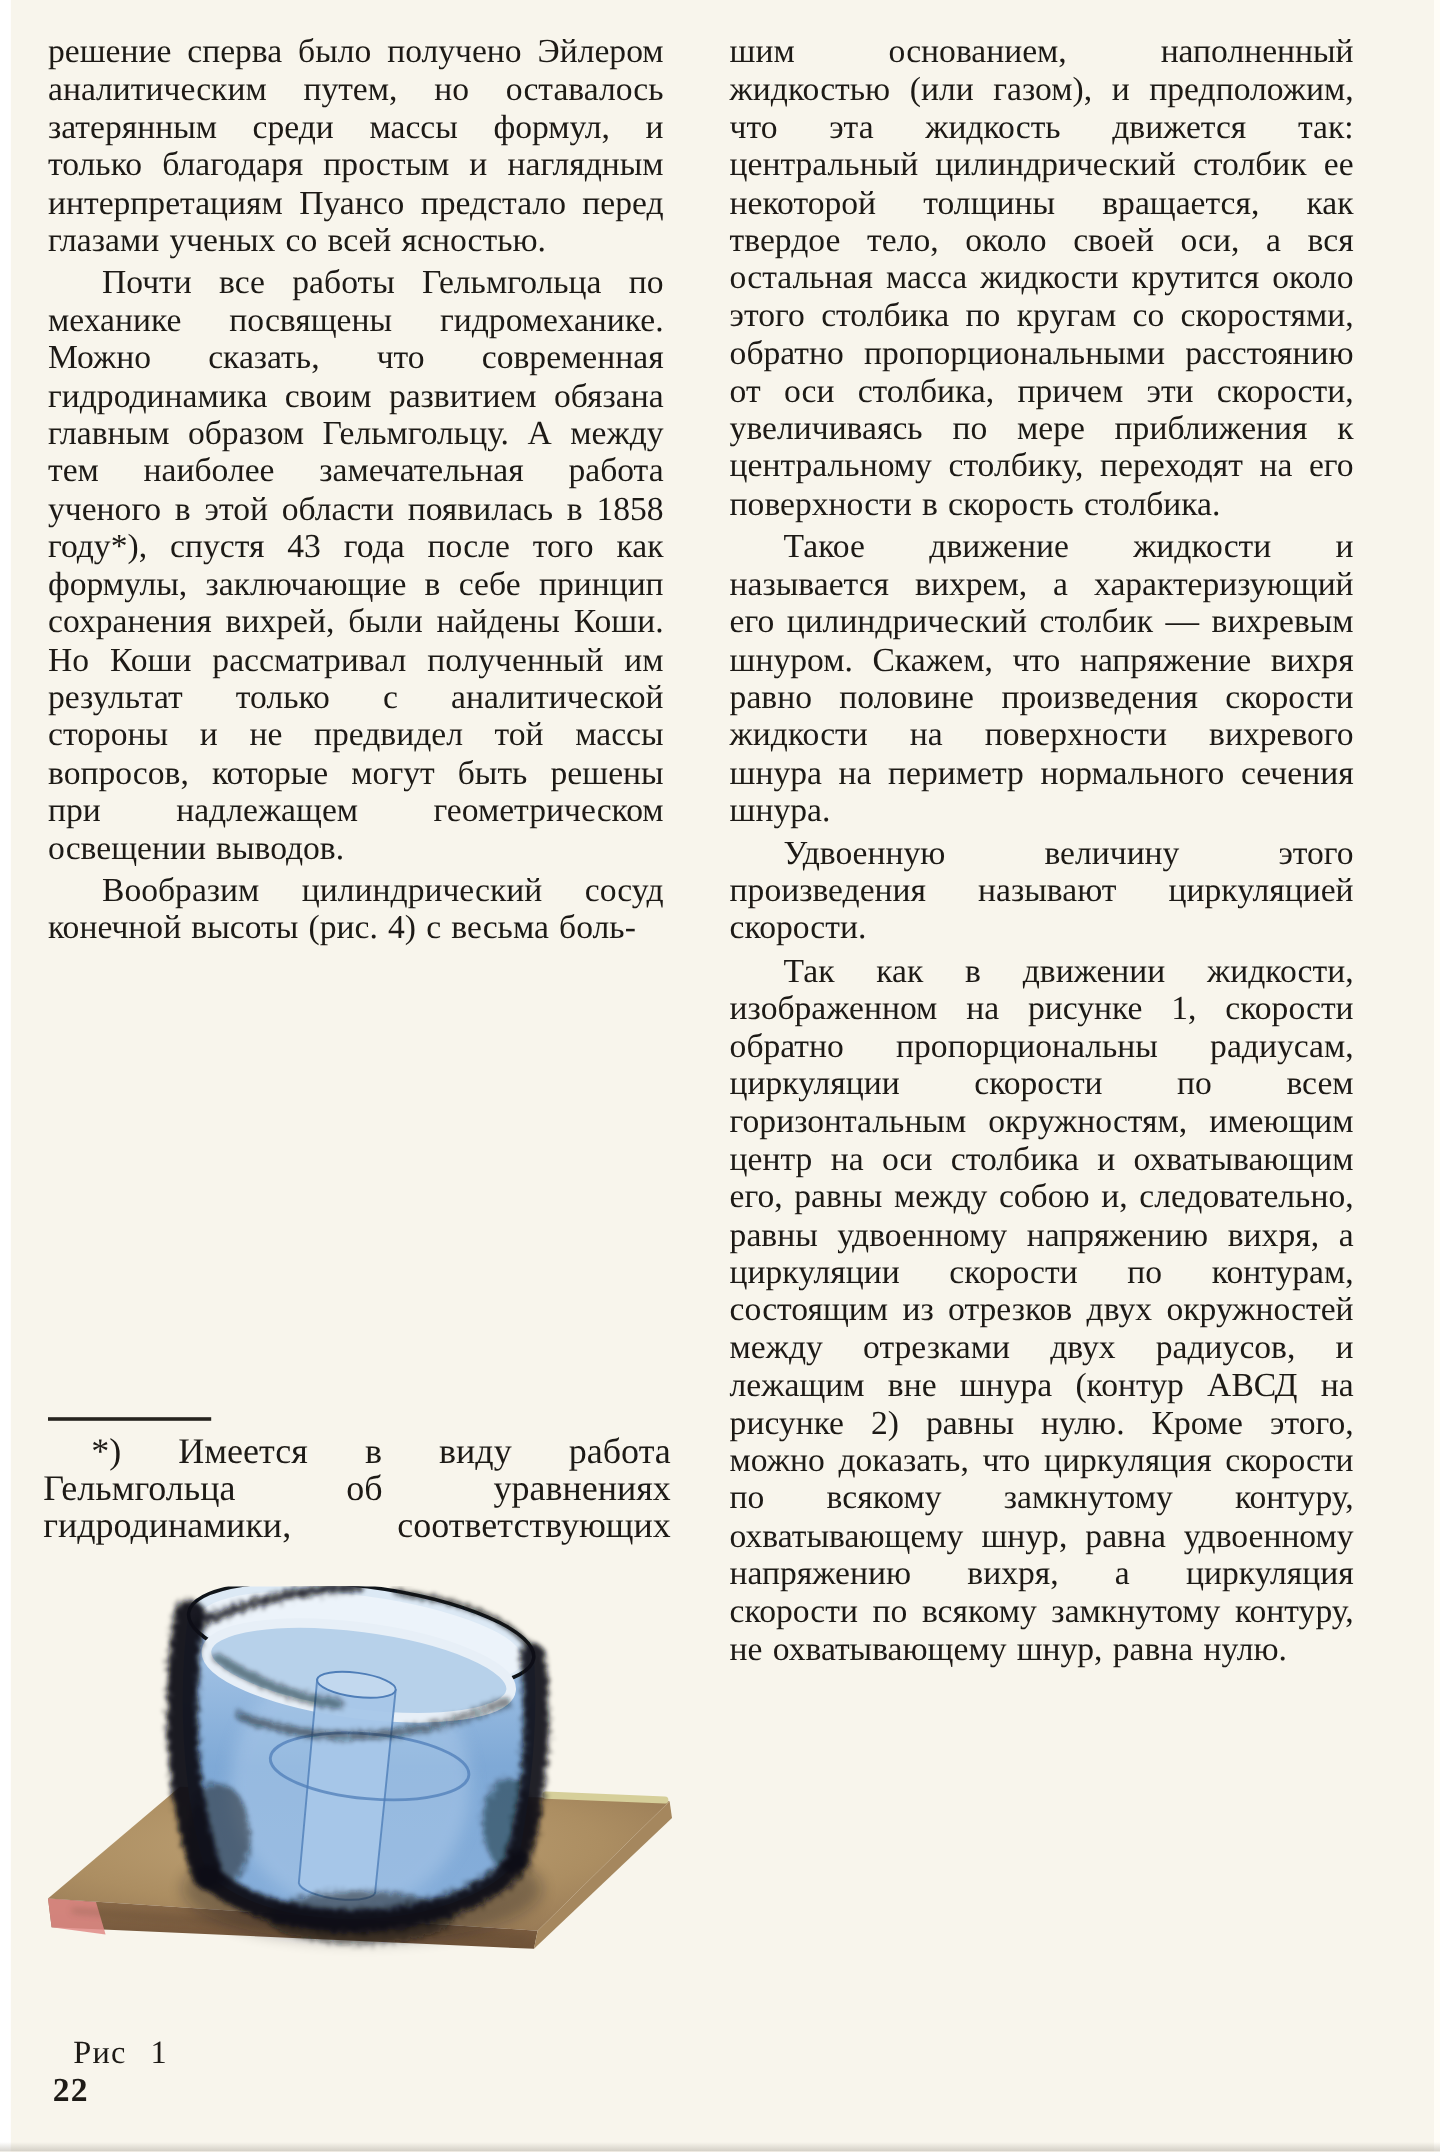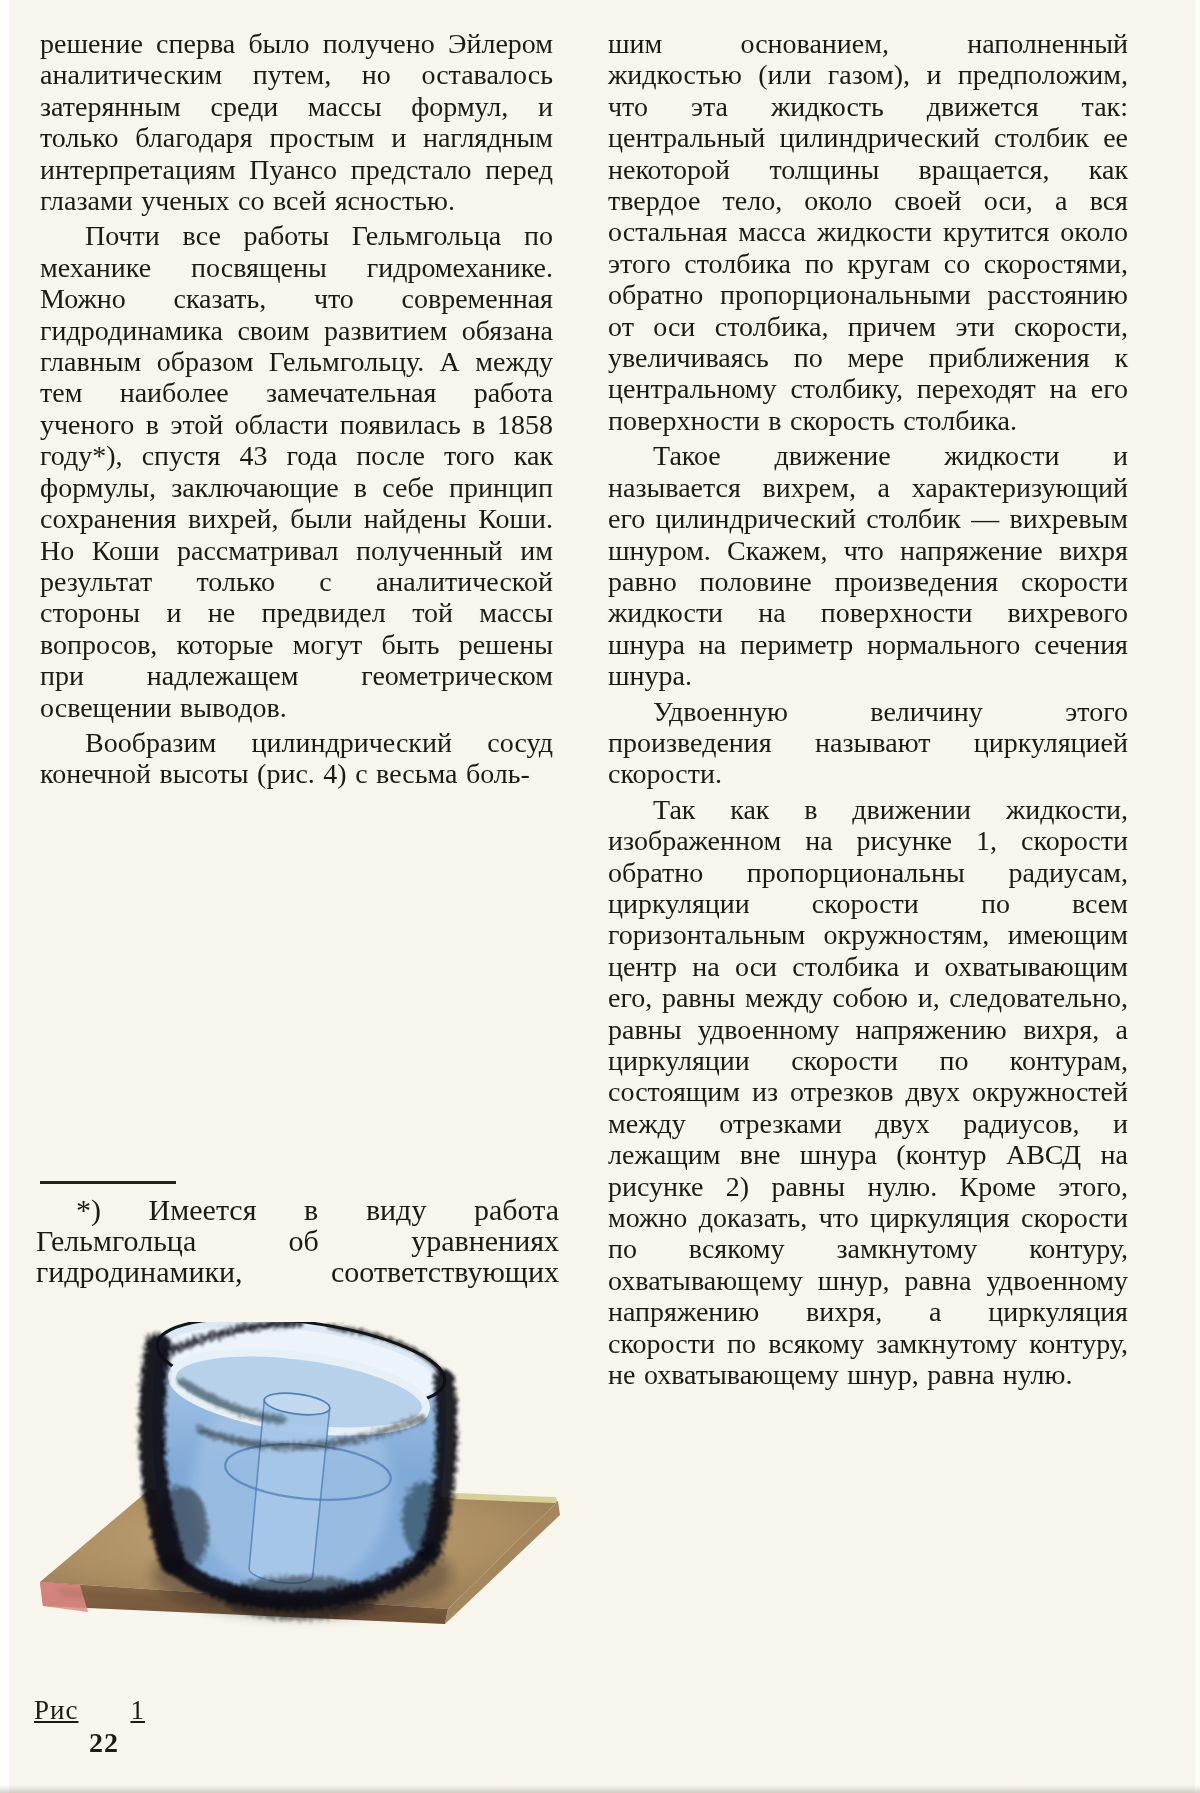--- a/index.html
+++ b/index.html
@@ -24,26 +24,26 @@
   .para{margin:4px;}
   .para.indent{text-indent:45px;}
   .footnote-rule{position:absolute;left:40px;top:1181px;width:136px;height:3px;background:#26231e;}
   .footnote{
     position:absolute;left:36px;top:1194px;width:523px;
     font-size:30px;line-height:31px;text-align:justify;overflow:hidden;height:100px;
   }
   .footnote p{margin:0;text-indent:40px;}
   .figure-wrap{position:absolute;left:30px;top:1322px;width:545px;height:350px;}
   .figure-caption{
-    position:absolute;left:34px;top:1695px;
-    font-size:27px;letter-spacing:1px;display:flex;gap:52px;text-decoration:underline;
+    position:absolute;left:61px;top:1695px;
+    font-size:27px;letter-spacing:1px;display:flex;gap:20px;
   }
   .page-number{
     position:absolute;left:44px;top:1727px;
-    font-size:28px;font-weight:700;letter-spacing:1px;margin-left:45px;
+    font-size:28px;font-weight:700;letter-spacing:1px;
   }
 </style>
 </head>
 <body>
 
 <div class="scan-edge-left"></div>
 <div class="scan-edge-right"></div>
 
 <div class="col col-left">
     <p class="para">решение сперва было получено Эйлером аналитическим путем, но оставалось затерянным среди массы формул, и только благодаря простым и наглядным интерпретациям Пуансо предстало перед глазами ученых со всей ясностью.</p>

